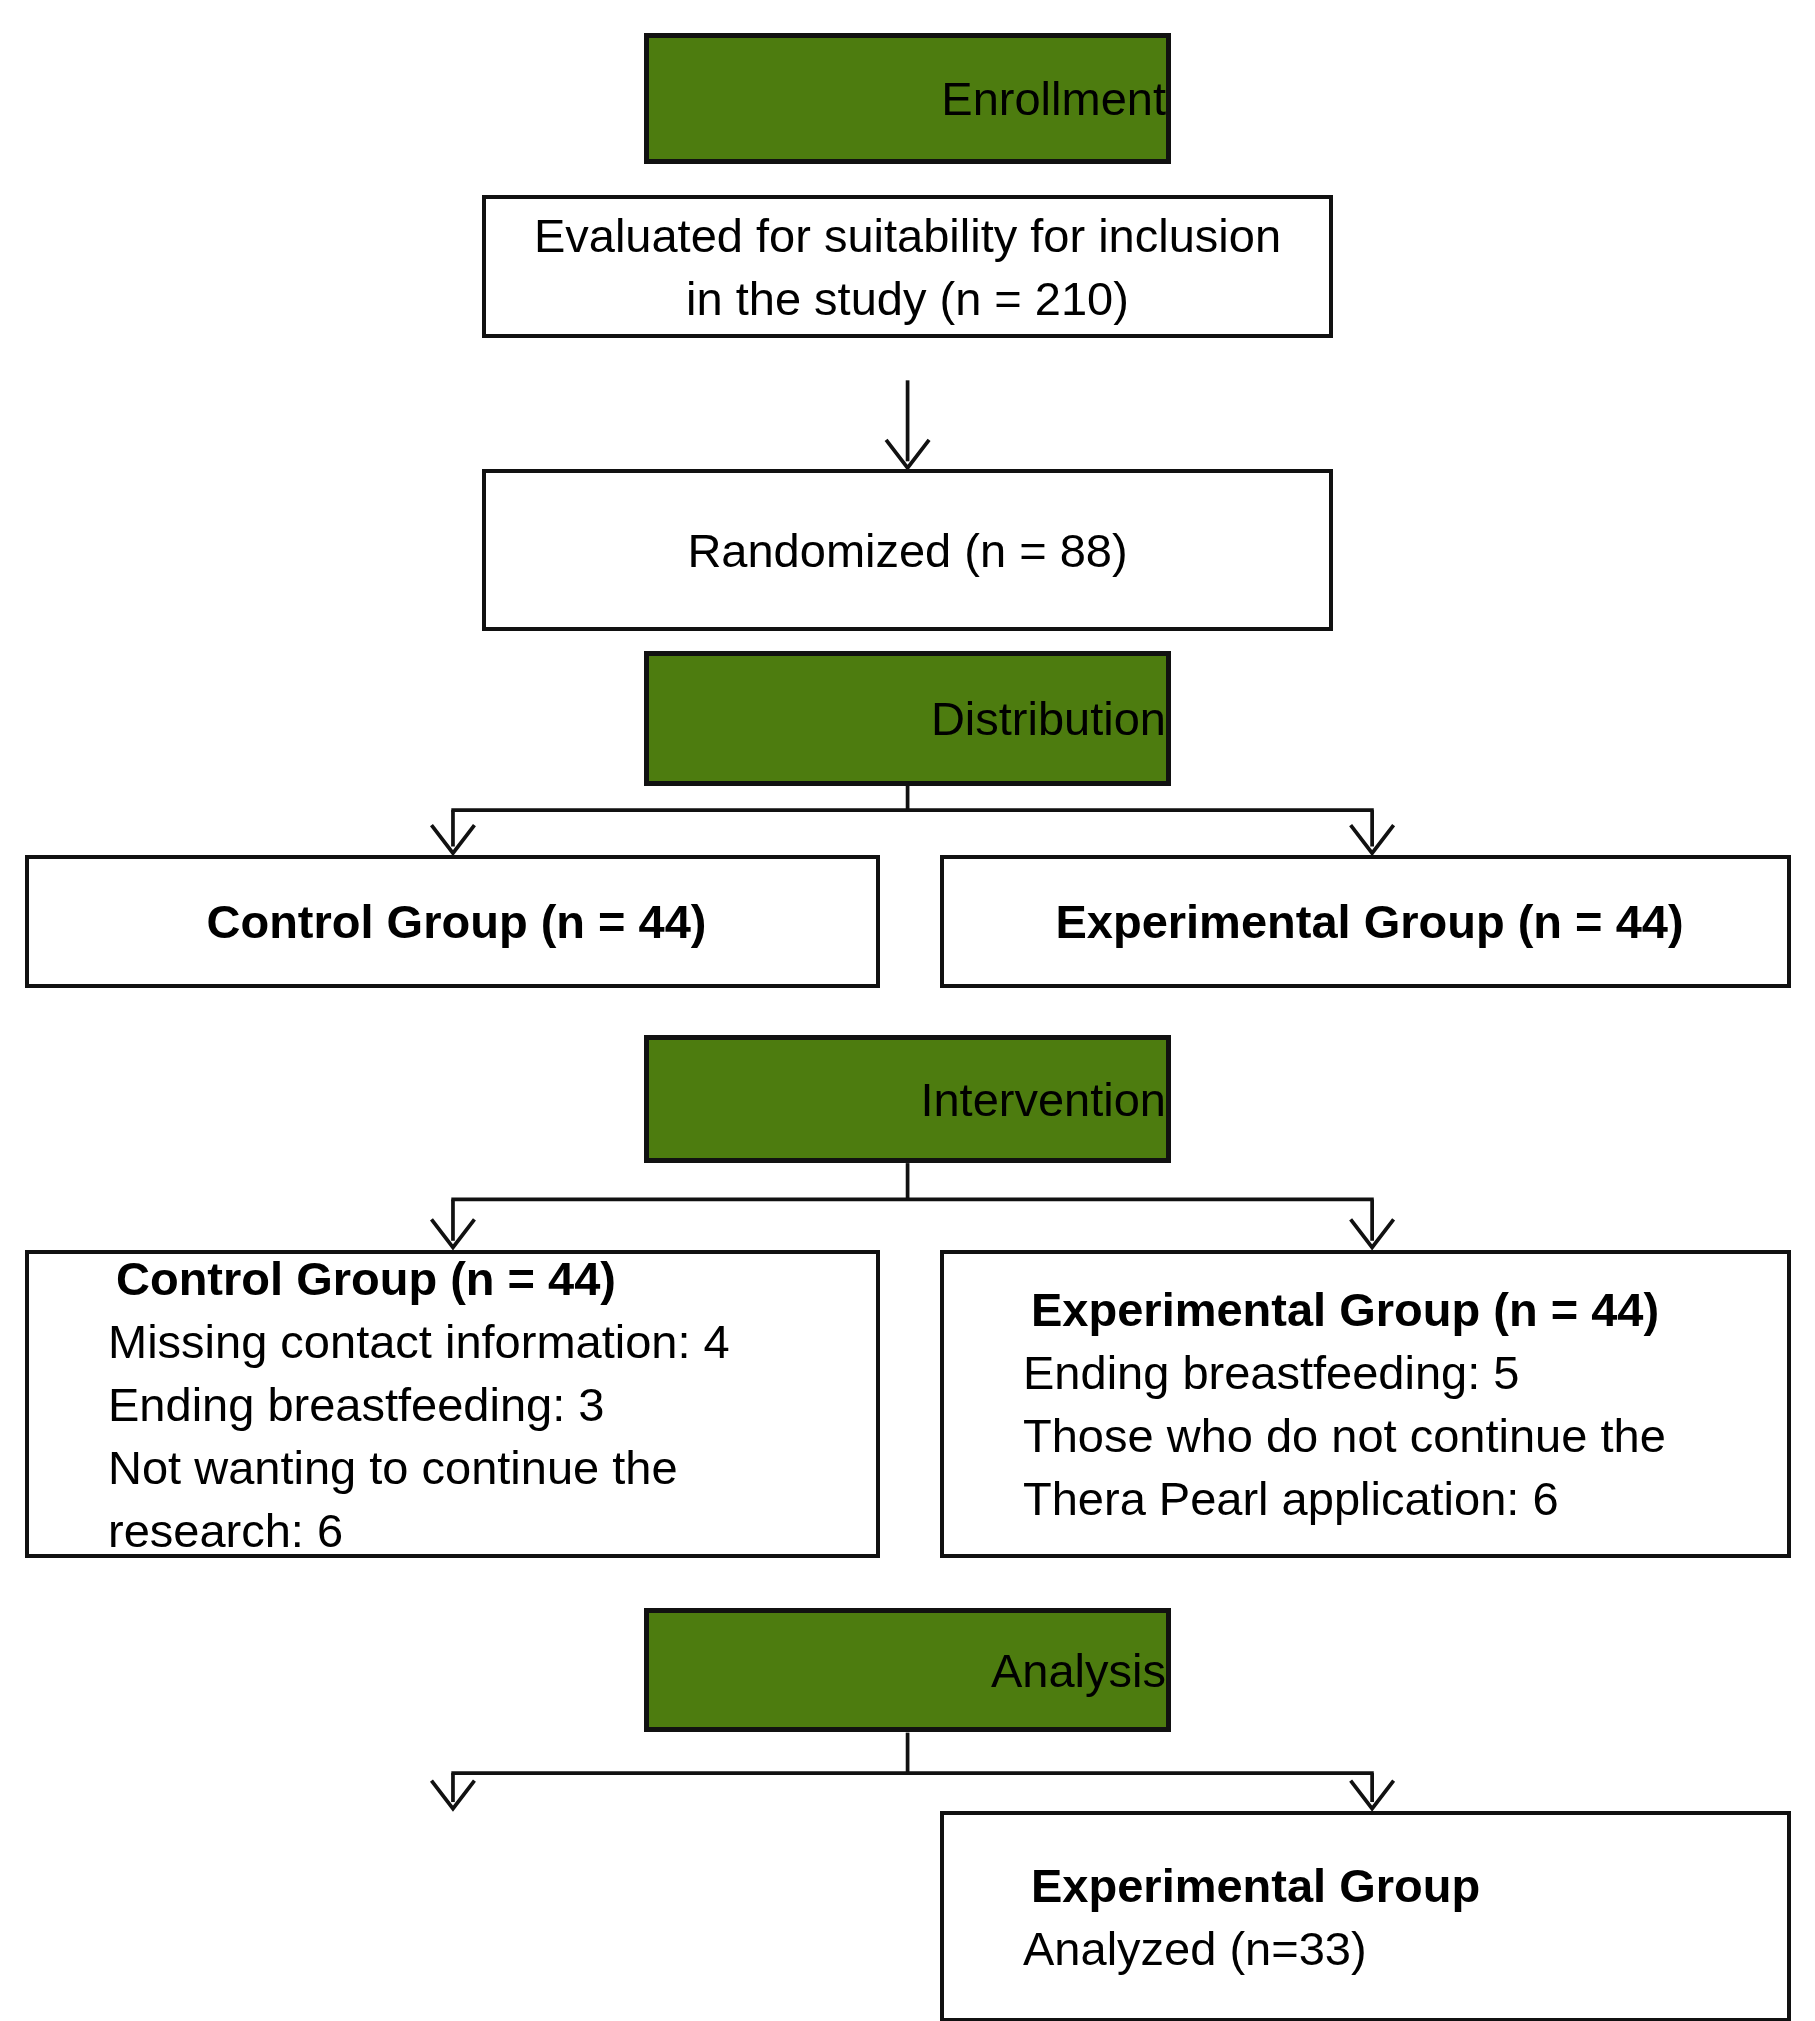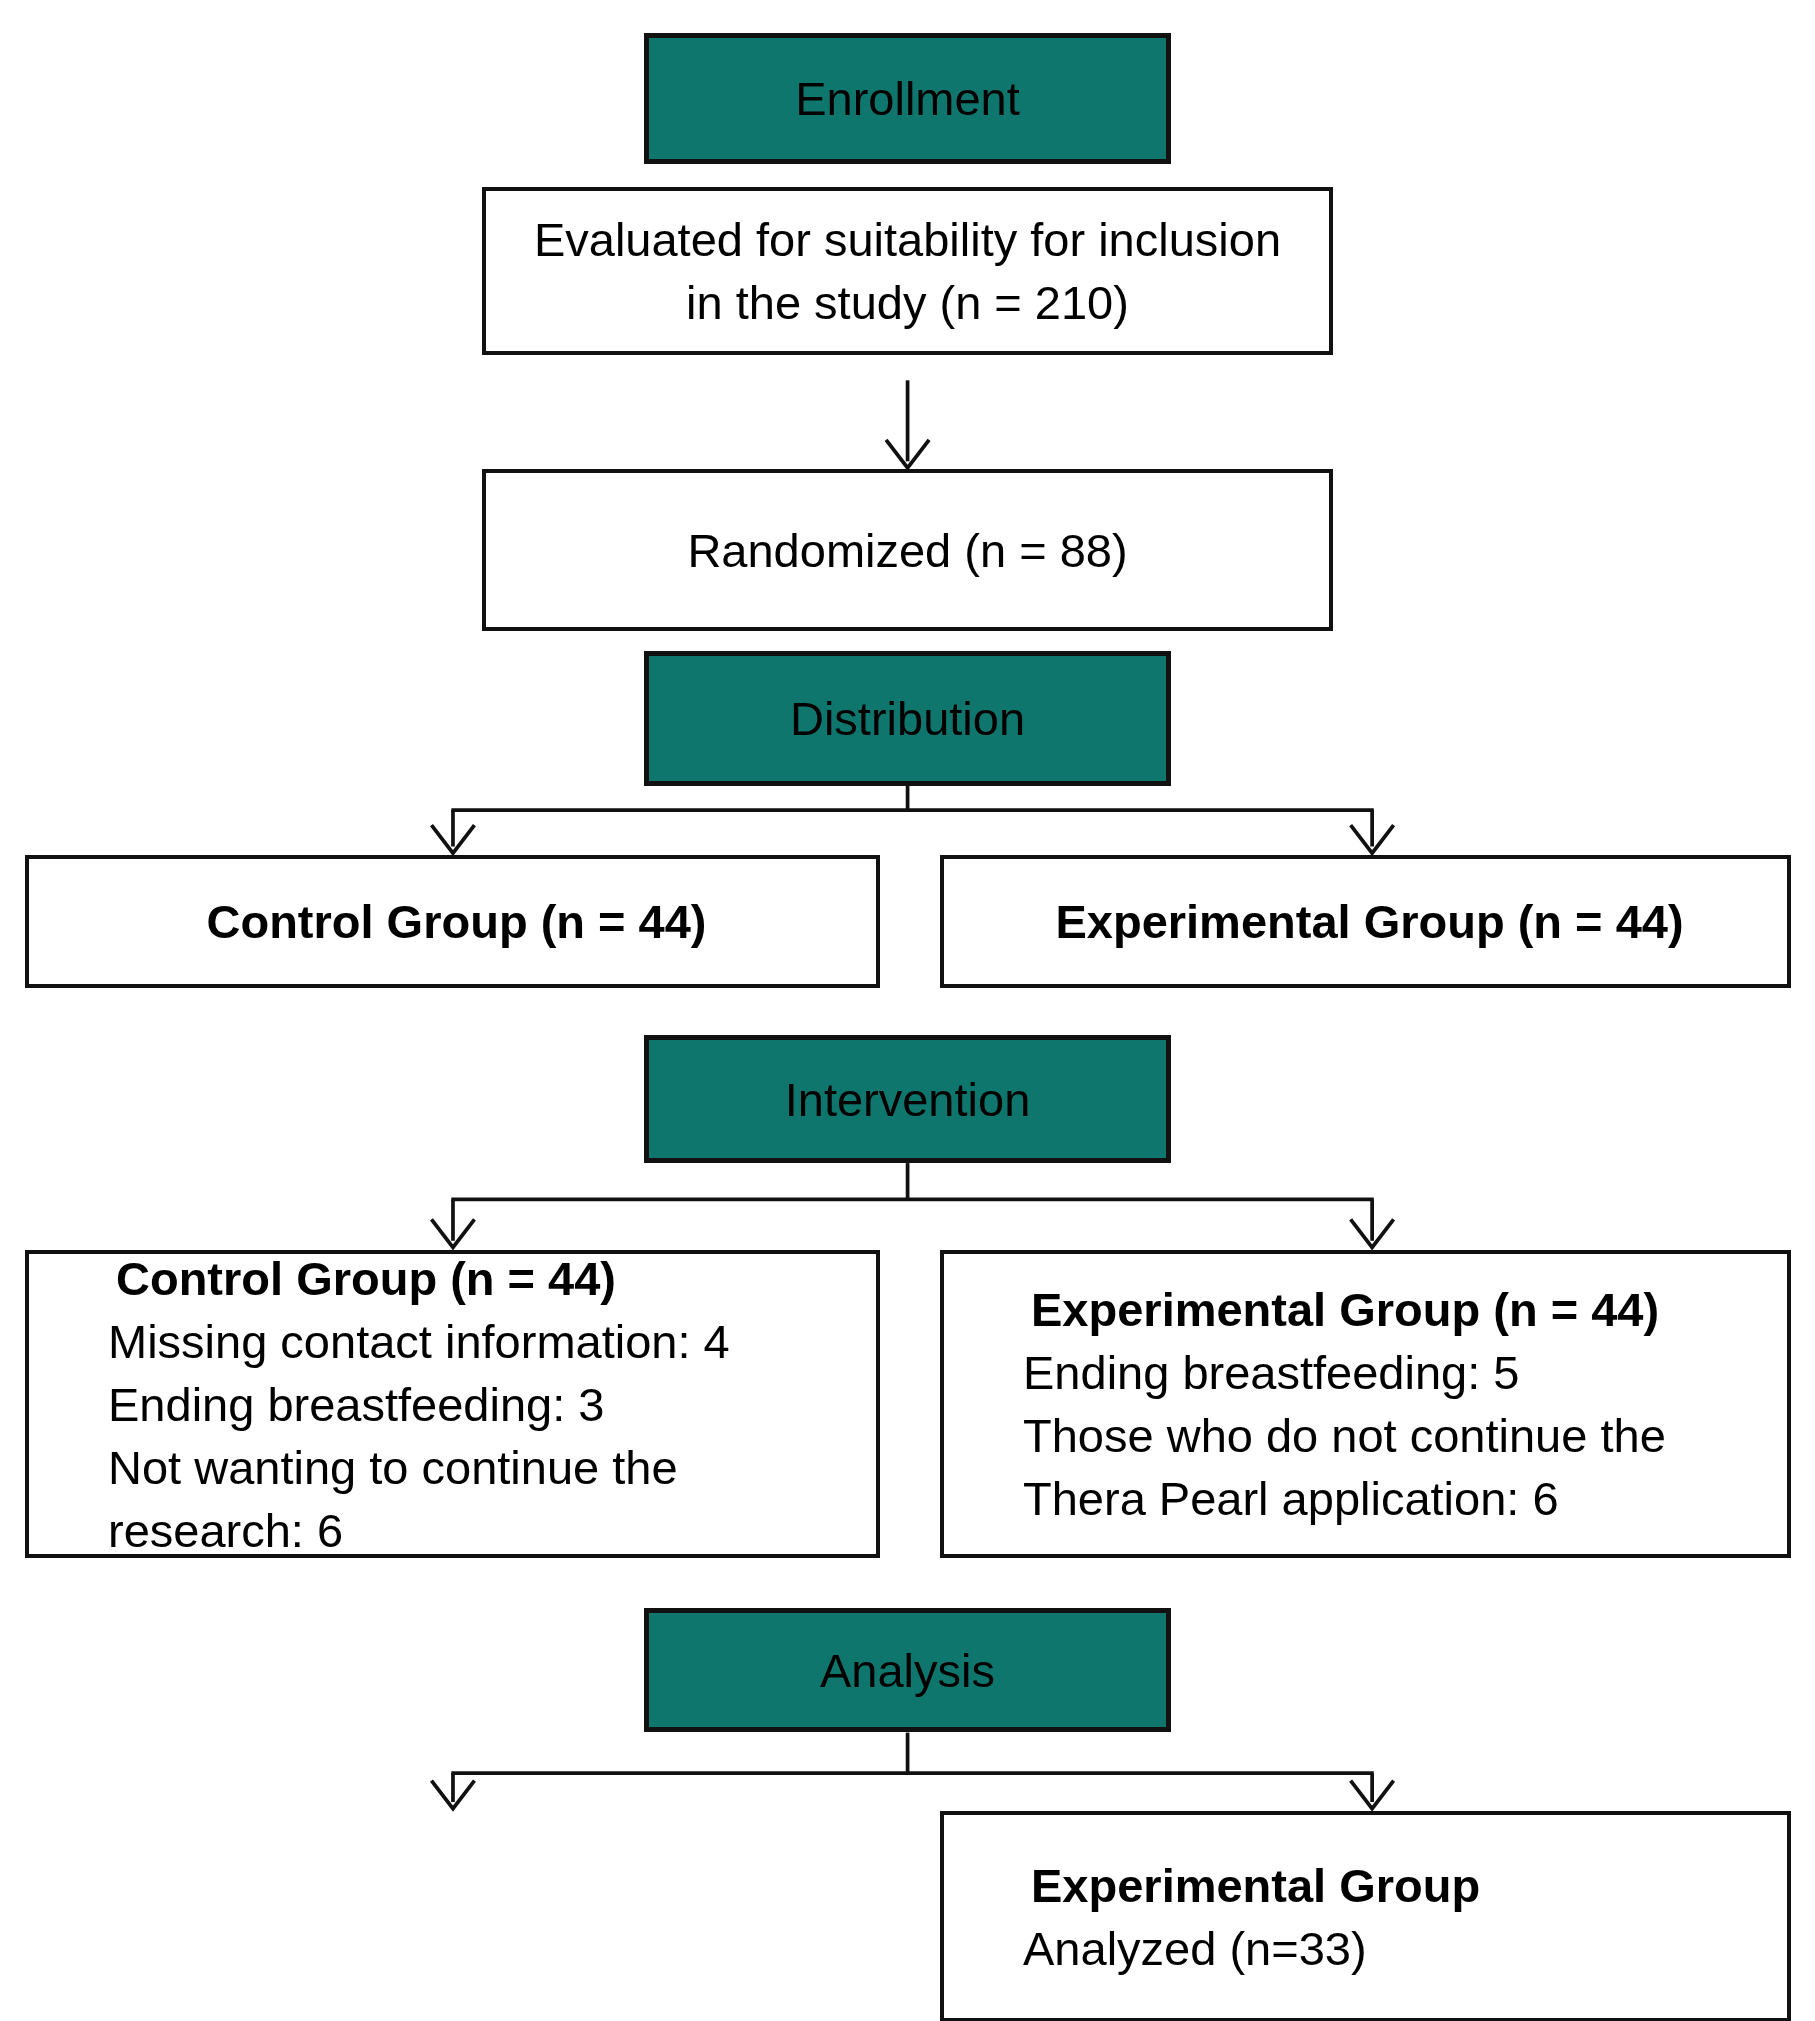--- a/index.html
+++ b/index.html
@@ -16,22 +16,22 @@
     box-sizing: border-box;
     border: 4.1px solid #111111;
     display: flex;
     flex-direction: column;
     justify-content: center;
     font-size: 47px;
     line-height: 63px;
     background: #ffffff;
   }
   .hdr {
-    background: #0f766e;
-    align-items: center;
+    background: #4d7c0f;
+    align-items: flex-end;
     text-align: center;
     border-width: 5px;
   }
   .center-text { align-items: center; text-align: center; }
   .left-text { align-items: flex-start; text-align: left; padding-left: 79px; padding-right: 45px; }
   .bold { font-weight: bold; padding-left: 8px; }
   #connector-svg { position: absolute; left: 0; top: 0; }
   #connector-svg path, #connector-svg line, #connector-svg polyline {
     stroke: #111111;
     stroke-width: 4.5;
@@ -75,21 +75,21 @@
       <polyline points="522,2154 548,2188 574,2154"></polyline>
       <line x1="1660" y1="2145" x2="1660" y2="2180"></line>
       <polyline points="1634,2154 1660,2188 1686,2154"></polyline>
     </g>
   </svg>
 
   <div class="box hdr" style="left:644px; top:33px; width:527px; height:131px;">
     <span>Enrollment</span>
   </div>
 
-  <div class="box center-text" style="left:482px; top:187px; width:851px; height:168px;">
+  <div class="box center-text" style="left:482px; top:195px; width:851px; height:143px;">
     <div>Evaluated for suitability for inclusion</div>
     <div>in the study (n = 210)</div>
   </div>
 
   <div class="box center-text" style="left:482px; top:469px; width:851px; height:162px;">
     <div>Randomized (n = 88)</div>
   </div>
 
   <div class="box hdr" style="left:644px; top:651px; width:527px; height:135px;">
     <span>Distribution</span>

